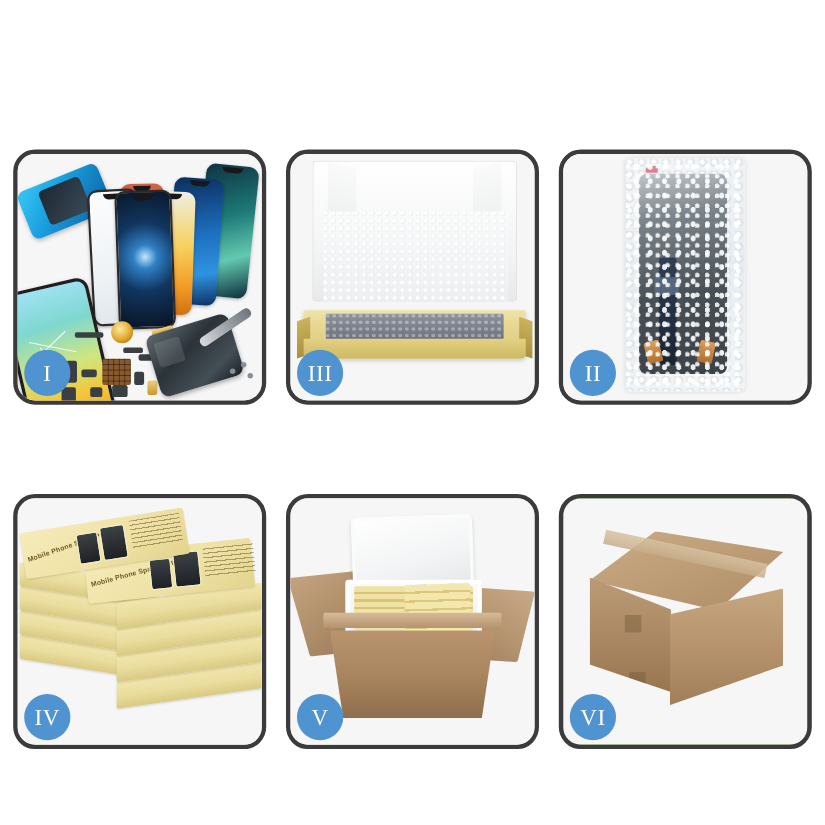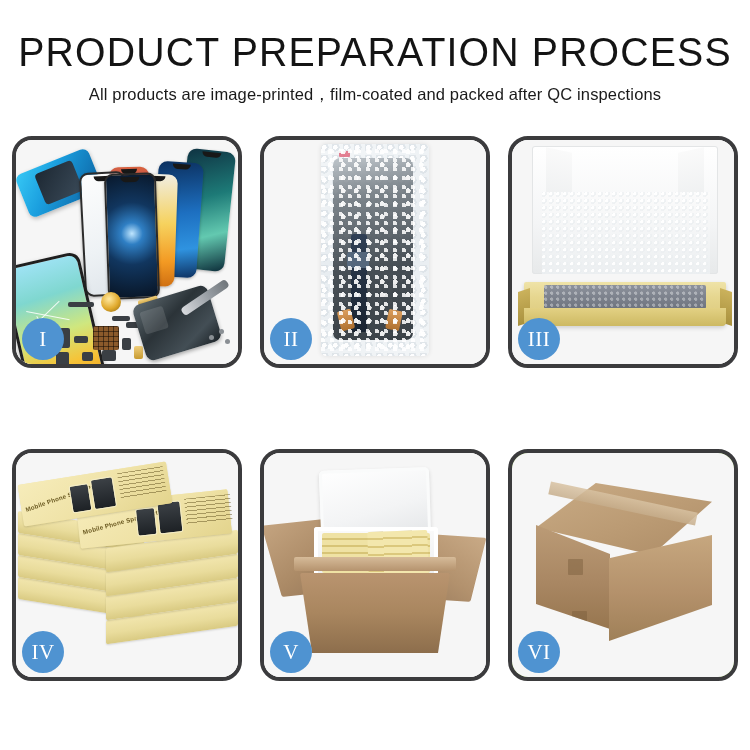--- a/index.html
+++ b/index.html
@@ -437,24 +437,20 @@
   .c6-tab{
     position:absolute; width: 15px; height: 16px;
     background: rgba(120,92,58,.45); border-radius:1px;
   }
 </style>
 </head>
 <body>
 
 <div class="page">
 
-  <div class="header">
-    <div class="title">PRODUCT PREPARATION PROCESS</div>
-    <div class="subtitle">All products are image-printed，film-coated and packed after QC inspections</div>
-  </div>
 
   <div class="grid">
 
     <div class="panel p1">
       <div class="panel-stage">
         <div class="ph-tilt-a"></div>
 
         <div class="ph ph-f1">
             <span class="notch"></span>
           </div>
@@ -497,50 +493,50 @@
 
         <div class="chassis"></div>
         <div class="screwdriver"></div>
         <span class="tiny" style="right:14px;bottom:30px;width:5px;height:5px;border-radius:50%;background:#8a8f94;"></span>
         <span class="tiny" style="right:24px;bottom:24px;width:5px;height:5px;border-radius:50%;background:#8a8f94;"></span>
         <span class="tiny" style="right:8px;bottom:20px;width:5px;height:5px;border-radius:50%;background:#8a8f94;"></span>
       </div>
       <div class="badge">I</div>
     </div>
 
+    <div class="panel p3">
+      <div class="panel-stage">
+        <div class="box3-lid">
+          <span class="box3-lidflapL"></span>
+          <span class="box3-lidflapR"></span>
+        </div>
+        <div class="box3-foam"></div>
+        <div class="box3-tray">
+          <span class="box3-lsideflap"></span>
+          <span class="box3-rsideflap"></span>
+          <div class="box3-inner"></div>
+          <span class="box3-frontwall"></span>
+        </div>
+      </div>
+      <div class="badge">III</div>
+    </div>
+
     <div class="panel p2">
       <div class="panel-stage">
         <div class="bubblebag">
           <div class="lcd"></div>
           <span class="lcd-label"></span>
           <div class="lcd-flex"></div>
           <div class="lcd-chip"></div>
           <span class="lcd-conn" style="left:18px;top:166px;transform:rotate(-14deg);"></span>
           <span class="lcd-conn" style="left:66px;top:166px;transform:rotate(12deg);"></span>
           <div class="bub-overlay"></div>
         </div>
       </div>
       <div class="badge">II</div>
-    </div>
-
-    <div class="panel p3">
-      <div class="panel-stage">
-        <div class="box3-lid">
-          <span class="box3-lidflapL"></span>
-          <span class="box3-lidflapR"></span>
-        </div>
-        <div class="box3-foam"></div>
-        <div class="box3-tray">
-          <span class="box3-lsideflap"></span>
-          <span class="box3-rsideflap"></span>
-          <div class="box3-inner"></div>
-          <span class="box3-frontwall"></span>
-        </div>
-      </div>
-      <div class="badge">III</div>
     </div>
 
     <div class="panel p4">
       <div class="panel-stage stack">
 
         <div class="sbox" style="left:2px;top:134px;width:126px;height:22px;transform:skewY(9deg);"></div>
         <div class="sbox" style="left:2px;top:112px;width:126px;height:22px;transform:skewY(9deg);"></div>
         <div class="sbox" style="left:2px;top:90px;width:126px;height:22px;transform:skewY(9deg);"></div>
         <div class="sbox" style="left:2px;top:68px;width:126px;height:22px;transform:skewY(9deg);"></div>
 

